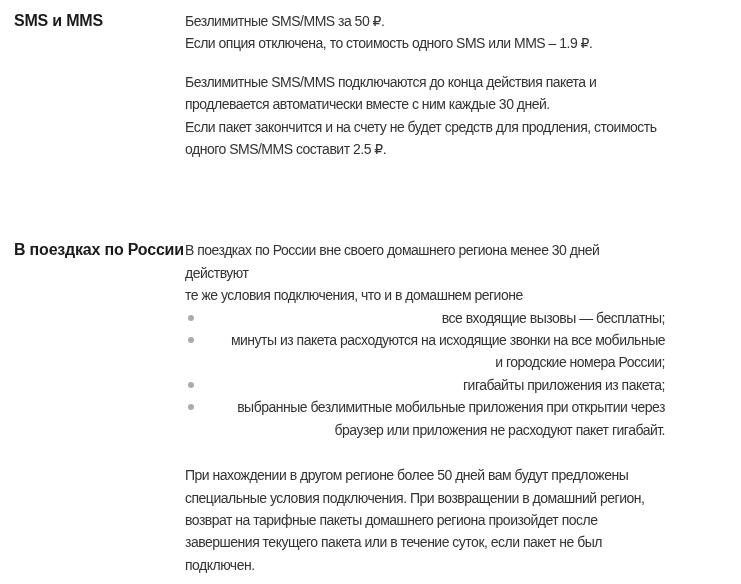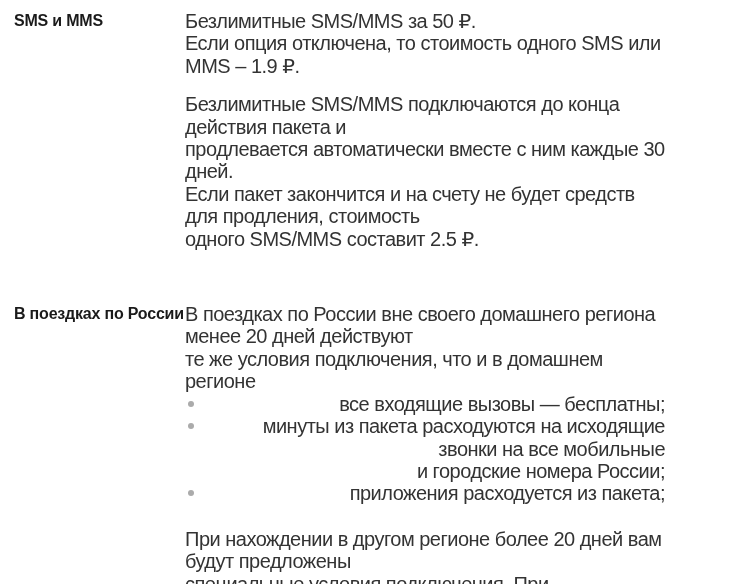--- a/index.html
+++ b/index.html
@@ -19,36 +19,36 @@
     width: 681px;
     height: 584px;
     padding: 10px 16px 0 14px;
     background: #ffffff;
   }
   .row {
     display: flex;
     align-items: flex-start;
   }
   .row + .row {
-    margin-top: 53px;
+    margin-top: 79px;
   }
   .row-label {
     flex: 0 0 171px;
     max-width: 171px;
     font-size: 16px;
     font-weight: 700;
     letter-spacing: -0.2px;
     line-height: 22.4px;
     color: #1a1a1a;
     white-space: pre-line;
   }
   .row-body {
     flex: 1 1 auto;
     min-width: 0;
-    font-size: 20px;
+    font-size: 14px;
     letter-spacing: -0.5px;
     line-height: 22.4px;
     color: #333333;
   }
   .para {
     margin: 0;
     white-space: pre-line;
   }
   .para + .para {
     margin-top: 16px;
@@ -91,29 +91,31 @@
       <p class="para">Безлимитные SMS/MMS подключаются до конца действия пакета и
 продлевается автоматически вместе с ним каждые 30 дней.
 Если пакет закончится и на счету не будет средств для продления, стоимость
 одного SMS/MMS составит 2.5 ₽.</p>
     </div>
   </section>
 
   <section class="row">
     <div class="row-label">В поездках по России</div>
     <div class="row-body">
-      <p class="para">В поездках по России вне своего домашнего региона менее 20 дней действуют
+      <p class="para">В поездках по России вне своего домашнего региона менее 30 дней действуют
 те же условия подключения, что и в домашнем регионе</p>
       <ul class="bullet-list">
         <li>все входящие вызовы — бесплатны;</li>
         <li>минуты из пакета расходуются на исходящие звонки на все мобильные
 и городские номера России;</li>
-        <li>приложения расходуется из пакета;</li>
+        <li>гигабайты приложения из пакета;</li>
+        <li>выбранные безлимитные мобильные приложения при открытии через
+браузер или приложения не расходуют пакет гигабайт.</li>
       </ul>
-      <p class="para outro">При нахождении в другом регионе более 20 дней вам будут предложены
+      <p class="para outro">При нахождении в другом регионе более 50 дней вам будут предложены
 специальные условия подключения. При возвращении в домашний регион,
 возврат на тарифные пакеты домашнего региона произойдет после
 завершения текущего пакета или в течение суток, если пакет не был
 подключен.</p>
     </div>
   </section>
 
 </div>
 
 </body></html>

